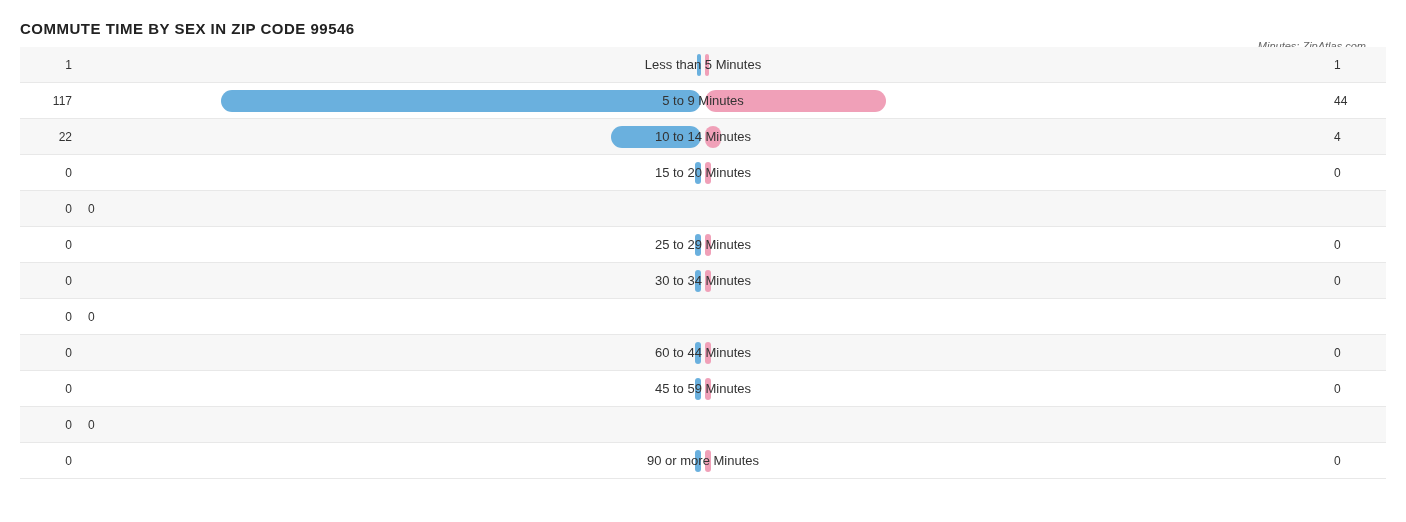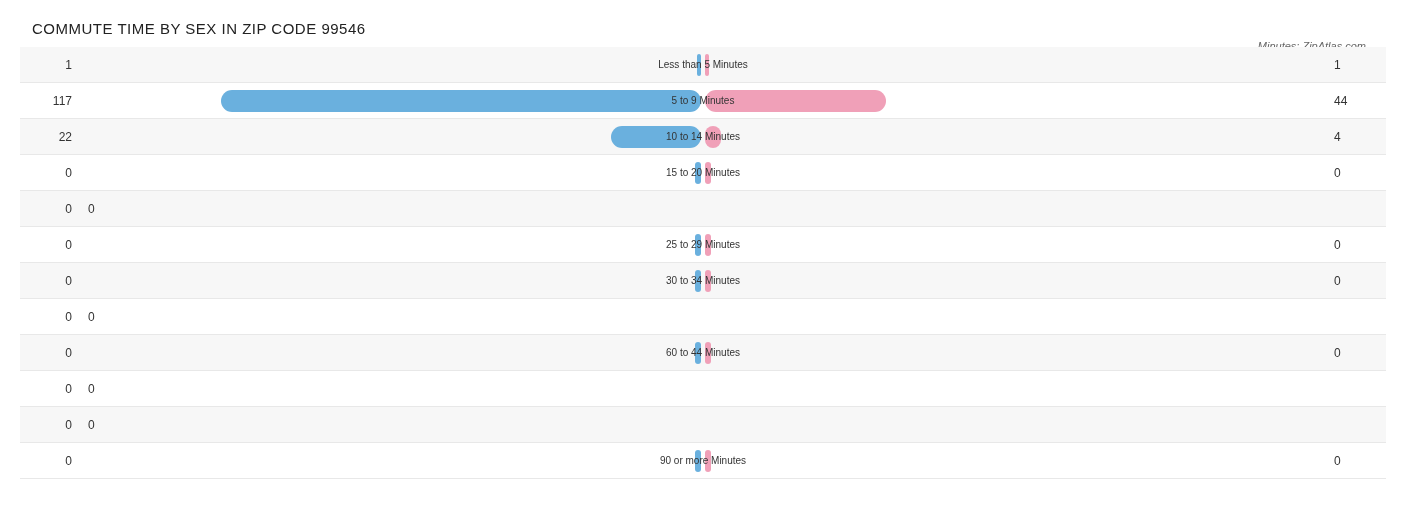--- a/index.html
+++ b/index.html
@@ -5,26 +5,25 @@
     * { box-sizing: border-box; margin: 0; padding: 0; }
     body {
       font-family: Arial, sans-serif;
       background: #fff;
       padding: 20px;
       width: 1406px;
       min-height: 522px;
     }
     .chart-title {
       font-size: 15px;
-      font-weight: normal;
+      font-weight: bold;
       text-transform: uppercase;
       letter-spacing: 0.5px;
       color: #222;
       margin-bottom: 4px;
-      margin-left: 12px;
     }
     .source {
       position: absolute;
       top: 20px;
       right: 20px;
       font-size: 11px;
       color: #666;
       font-style: italic;
     }
     .chart-area {
@@ -95,21 +94,21 @@
       border-radius: 11px;
     }
     .bar-female {
       background: #f0a0b8;
       border-radius: 11px;
     }
     .label-center {
       position: absolute;
       left: 50%;
       transform: translateX(-50%);
-      font-size: 10px;
+      font-size: 13px;
       color: #333;
       white-space: nowrap;
       z-index: 2;
       background: transparent;
       pointer-events: none;
       text-align: center;
     }
     .right-val {
       width: 60px;
       text-align: left;
@@ -237,20 +236,31 @@
           <div class="label-center">60 to 44 Minutes</div>
           <div class="female-side">
             <div class="bar bar-female" style="width:6px;"></div>
           </div>
         </div>
       </div>
       <div class="right-val">0</div>
     </div>
     <div class="row">
       <div class="left-val">0</div>
+      <div class="bars-container">
+        <div class="bar-pair">
+          <div class="male-side">
+            <div class="bar bar-male" style="width:6px;"></div>
+          </div>
+          <div class="label-center">45 to 59 Minutes</div>
+          <div class="female-side">
+            <div class="bar bar-female" style="width:6px;"></div>
+          </div>
+        </div>
+      </div>
       <div class="right-val">0</div>
     </div>
     <div class="row">
       <div class="left-val">0</div>
       <div class="right-val">0</div>
     </div>
     <div class="row">
       <div class="left-val">0</div>
       <div class="bars-container">
         <div class="bar-pair">

